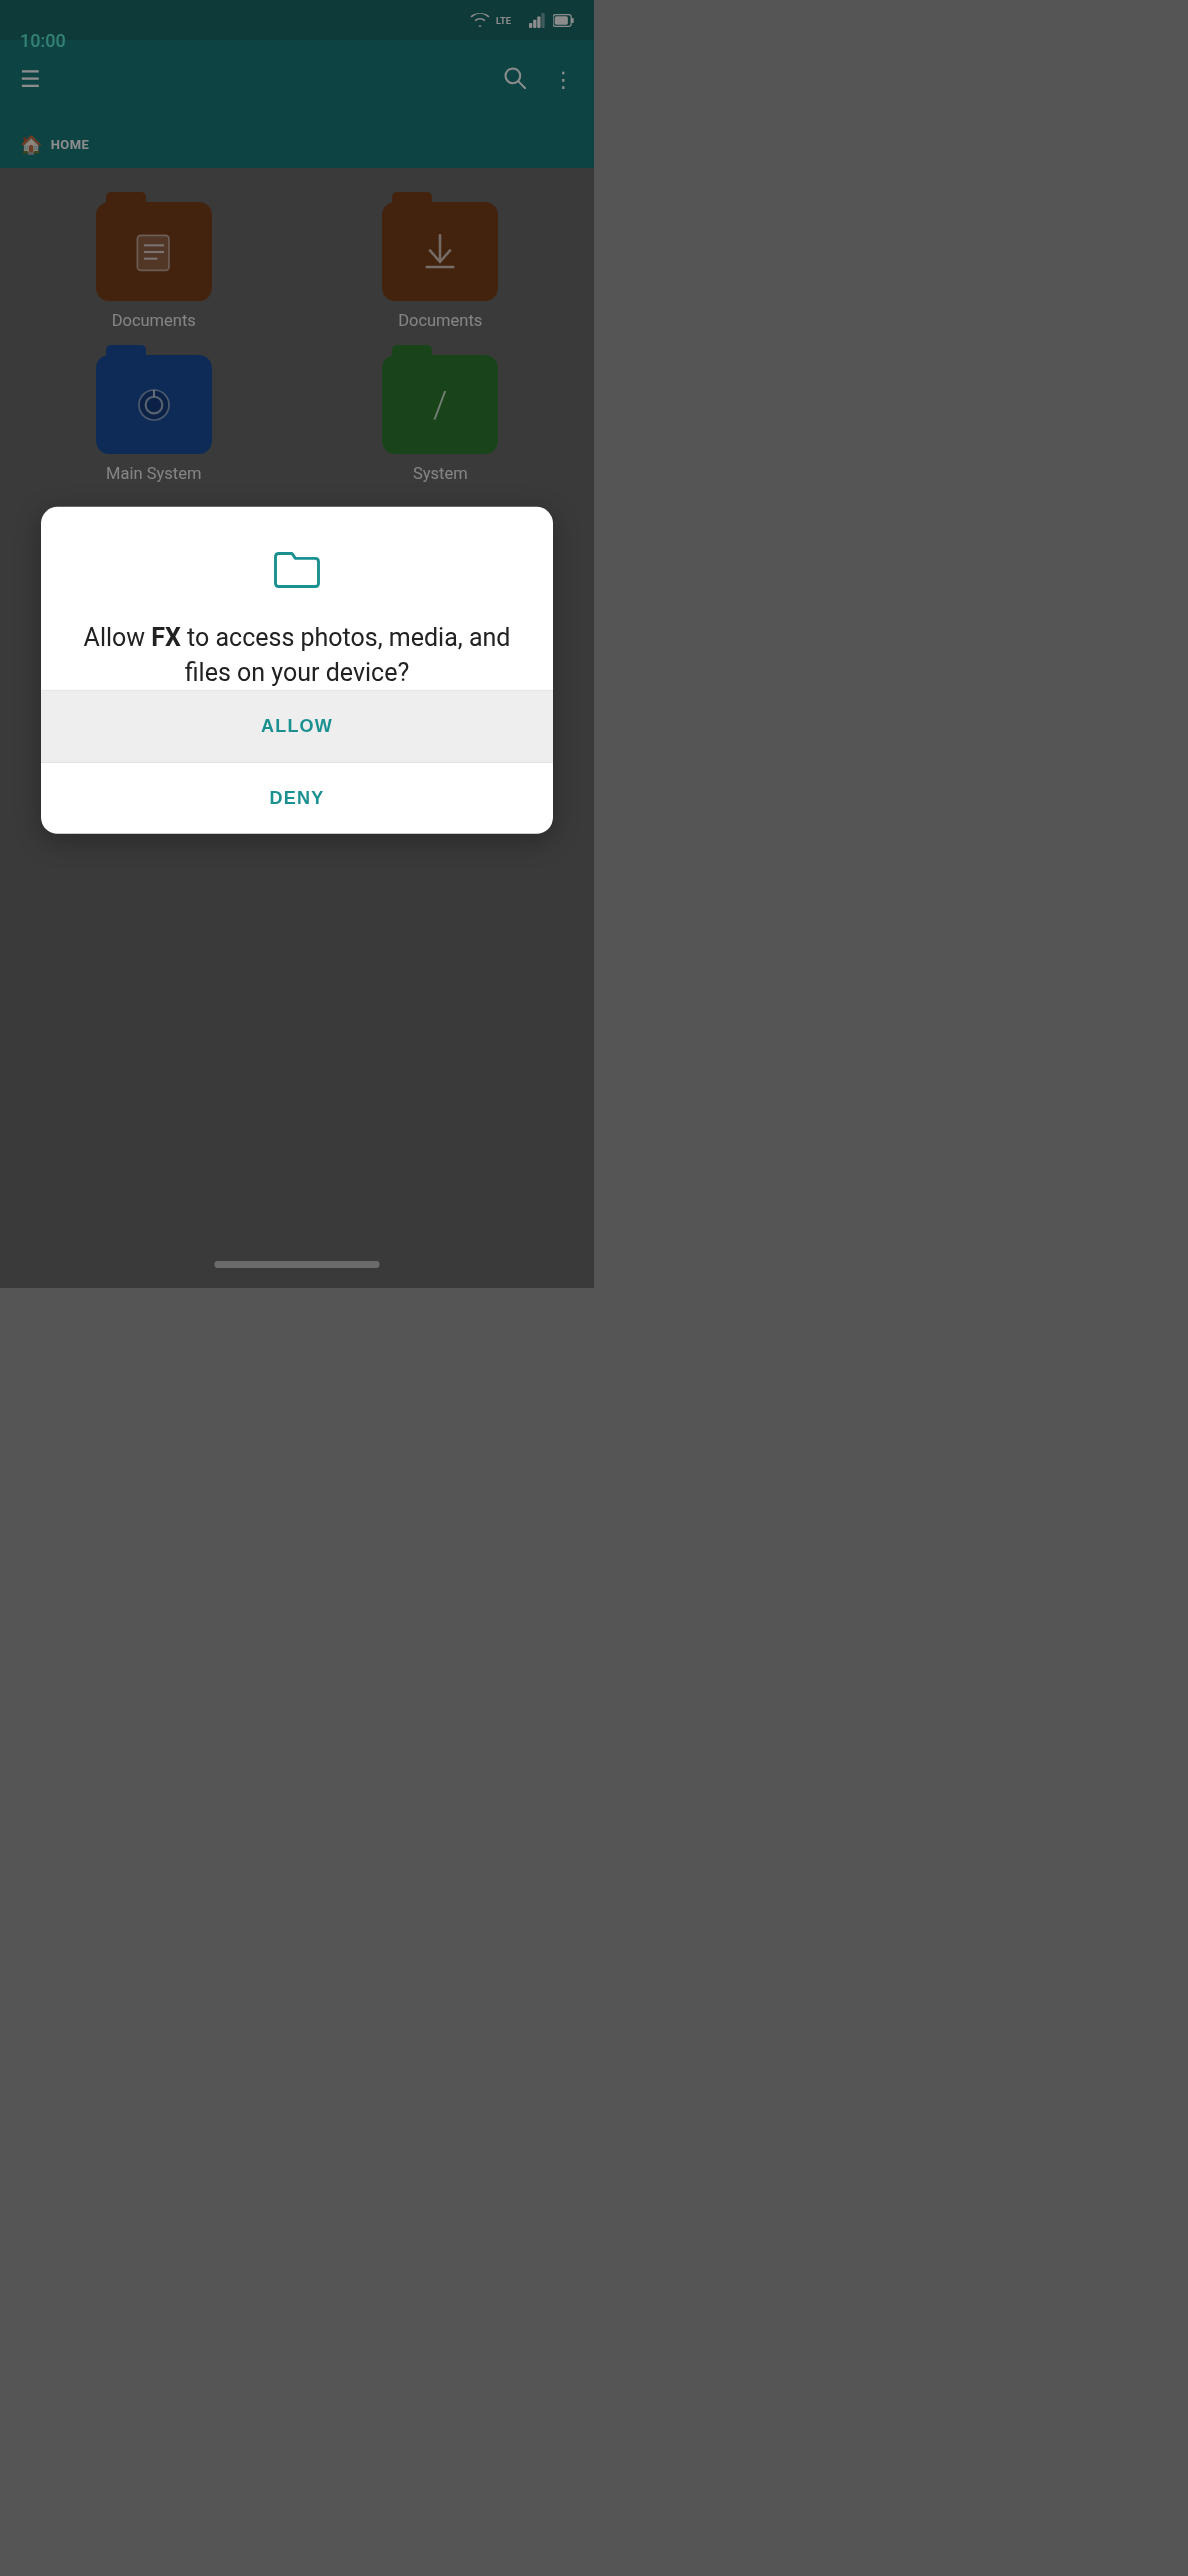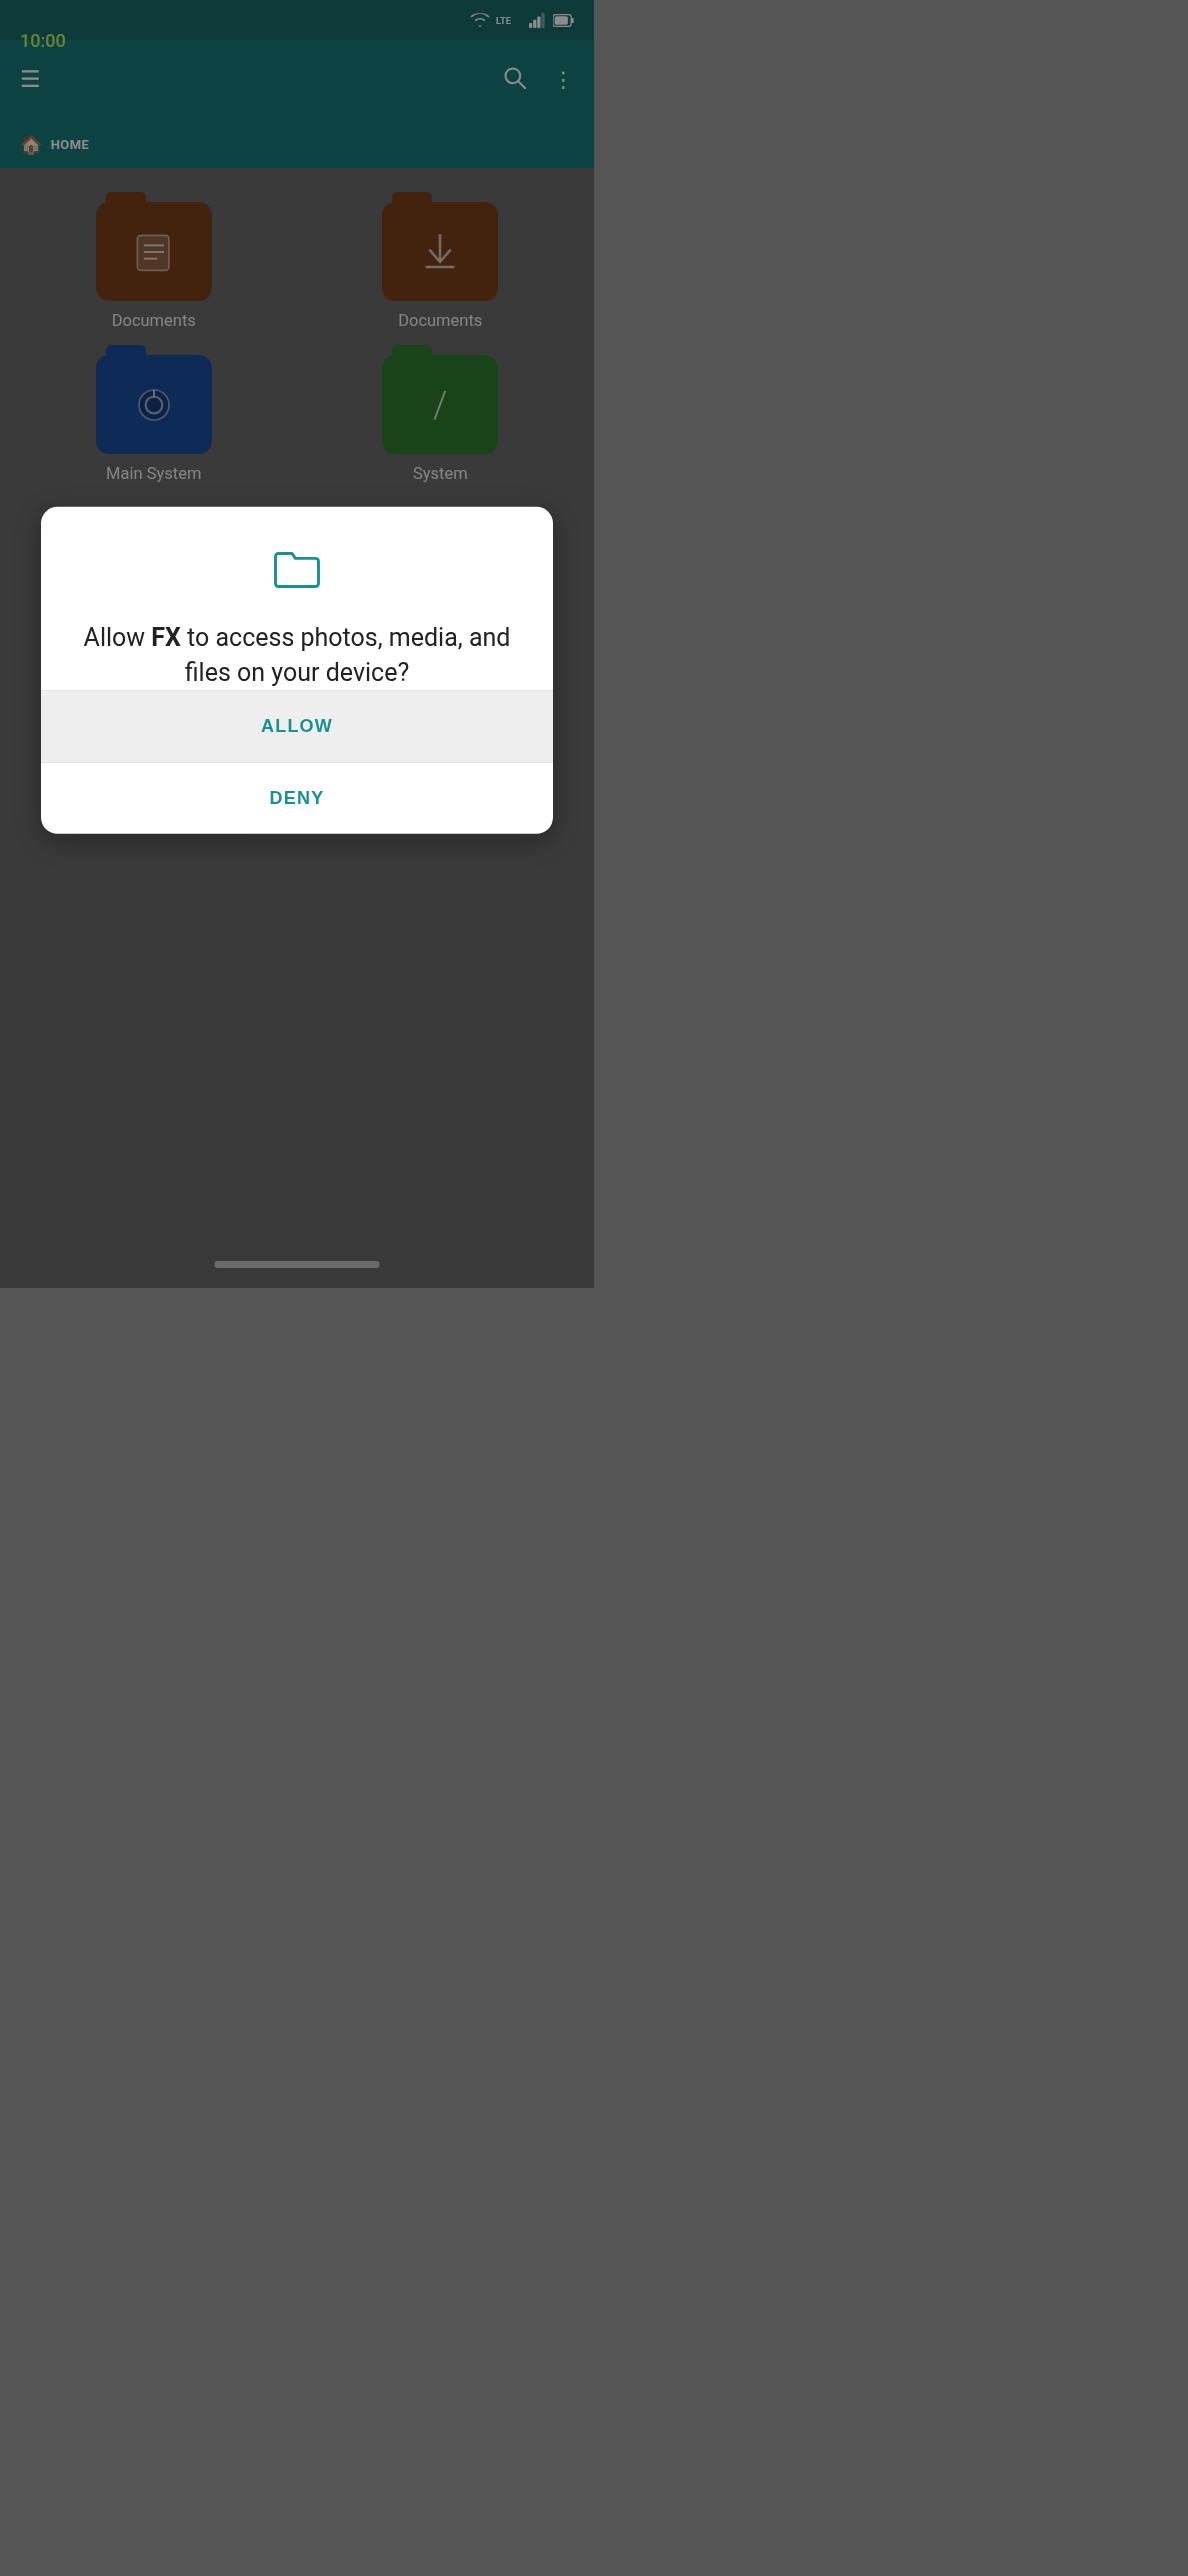--- a/index.html
+++ b/index.html
@@ -17,21 +17,21 @@
     .status-bar {
       width: 100%;
       height: 40px;
       background: #1a6b6b;
       display: flex;
       align-items: center;
       justify-content: space-between;
       padding: 0 20px;
     }
     .status-time {
-      color: #bef264;
+      color: #5eead4;
       font-size: 18px;
       font-weight: 500;
       margin-top: 40px;
     }
     .status-icons {
       display: flex;
       align-items: center;
       gap: 6.6px;
     }
     .status-icons svg {

